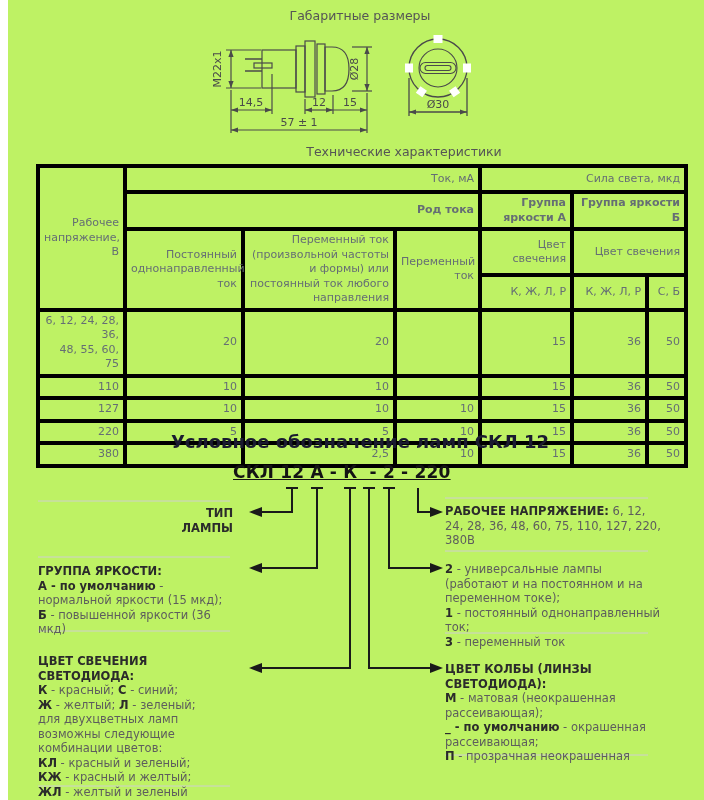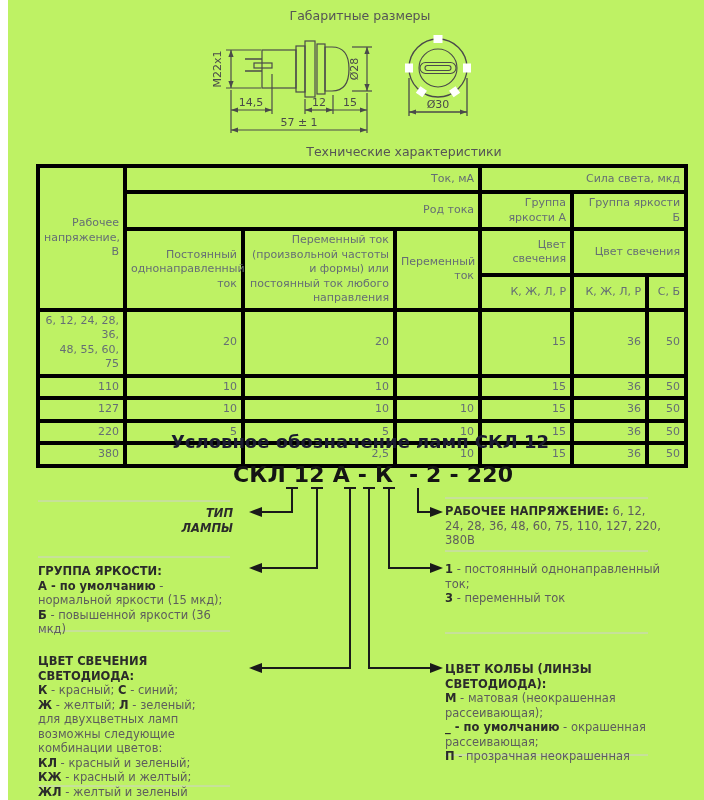--- a/index.html
+++ b/index.html
@@ -8,31 +8,31 @@
   .sec-title{position:absolute;left:0;width:704px;text-align:center;font-size:12.5px;color:#555;}
   .t1{top:8px;}
   .t2{top:144px;padding-left:44px;}
   .t3{top:431px;font-weight:bold;font-size:18px;color:#1a1a30;}
   .drawings{position:absolute;left:180px;top:28px;}
   .drawings text{font-family:"DejaVu Sans","Liberation Sans",sans-serif;font-size:11px;fill:#4a4a4a;stroke:none;}
   table.specs{position:absolute;left:28px;top:164px;width:648px;border-collapse:collapse;
               table-layout:fixed;font-size:11px;color:#656e74;}
   table.specs td{border:4px solid #000000;text-align:right;vertical-align:middle;
                  padding:2px 4px;line-height:1.32;}
-  tr.hr1{height:26px;} tr.hr2{height:34px;} tr.hr3{height:40px;} tr.hr4{height:30px;}
+  tr.hr1{height:26px;} tr.hr2{height:34px;font-weight:bold;} tr.hr3{height:40px;} tr.hr4{height:30px;}
   tr.br1{height:46px;padding-left:32px;} tr.brn{height:22px;}
   td.voltage-multi{white-space:pre-line;}
-  .code{position:absolute;left:225px;top:462px;font-size:22px;font-weight:bold;color:#141414;
-        white-space:pre;letter-spacing:.2px;}
+  .code{position:absolute;left:225px;top:462px;font-size:17px;font-weight:bold;color:#141414;
+        white-space:pre;letter-spacing:.2px;text-decoration:underline;}
   .diagram{position:absolute;left:0;top:455px;}
   .blk{position:absolute;font-size:11.5px;line-height:14.5px;color:#5d5d5d;}
   .blk p{margin:0;}
   .blk b{color:#2b2b2b;}
   .blk-h{font-weight:bold;color:#2b2b2b;}
-  .type-label{left:130px;top:506px;width:95px;text-align:right;font-weight:bold;color:#2b2b2b;white-space:pre-line;font-style:italic;}
+  .type-label{left:130px;top:506px;width:95px;text-align:right;font-weight:bold;color:#2b2b2b;white-space:pre-line;}
   .voltage-note{left:437px;top:504px;width:216px;}
   .brightness{left:30px;top:564px;width:200px;}
   .current-kind{left:437px;top:562px;width:216px;}
   .led-color{left:30px;top:654px;width:206px;}
   .bulb-color{left:437px;top:662px;width:216px;}
 </style>
 </head>
 <body>
 
 <div class="page">
@@ -244,20 +244,21 @@
     <p><b>РАБОЧЕЕ НАПРЯЖЕНИЕ:</b><span> 6, 12, 24, 28, 36, 48, 60, 75, 110, 127, 220, 380В</span></p>
   </div>
 
   <div class="blk brightness">
     <div class="blk-h">ГРУППА ЯРКОСТИ:</div>
     <p><b>А - по умолчанию</b><span> - нормальной яркости (15 мкд);</span></p>
     <p><b>Б</b><span> - повышенной яркости (36 мкд)</span></p>
   </div>
 
   <div class="blk current-kind">
+    <p><b>2</b><span> - универсальные лампы (работают и на постоянном и на переменном токе);</span></p>
     <p><b>1</b><span> - постоянный однонаправленный ток;</span></p>
     <p><b>3</b><span> - переменный ток</span></p>
   </div>
 
   <div class="blk led-color">
     <div class="blk-h">ЦВЕТ СВЕЧЕНИЯ СВЕТОДИОДА:</div>
     <p><b>К</b><span> - красный; </span><b>С</b><span> - синий;</span></p>
     <p><b>Ж</b><span> - желтый; </span><b>Л</b><span> - зеленый;</span></p>
     <p><span>для двухцветных ламп возможны следующие комбинации цветов:</span></p>
     <p><b>КЛ</b><span> - красный и зеленый;</span></p>

